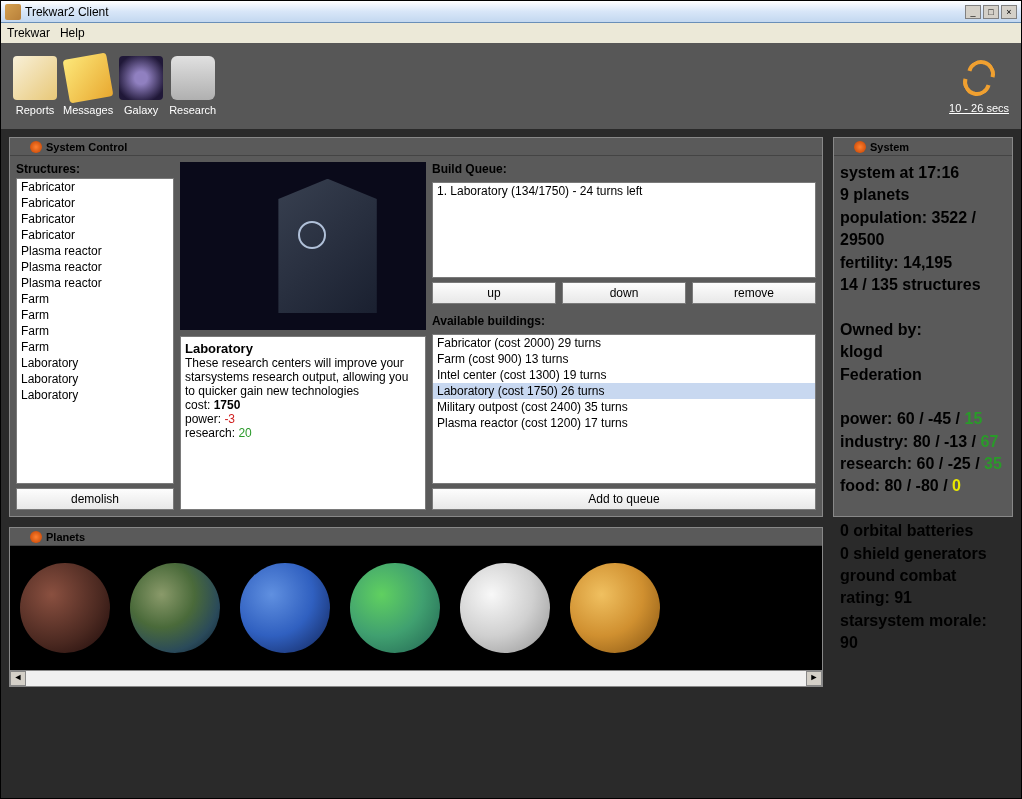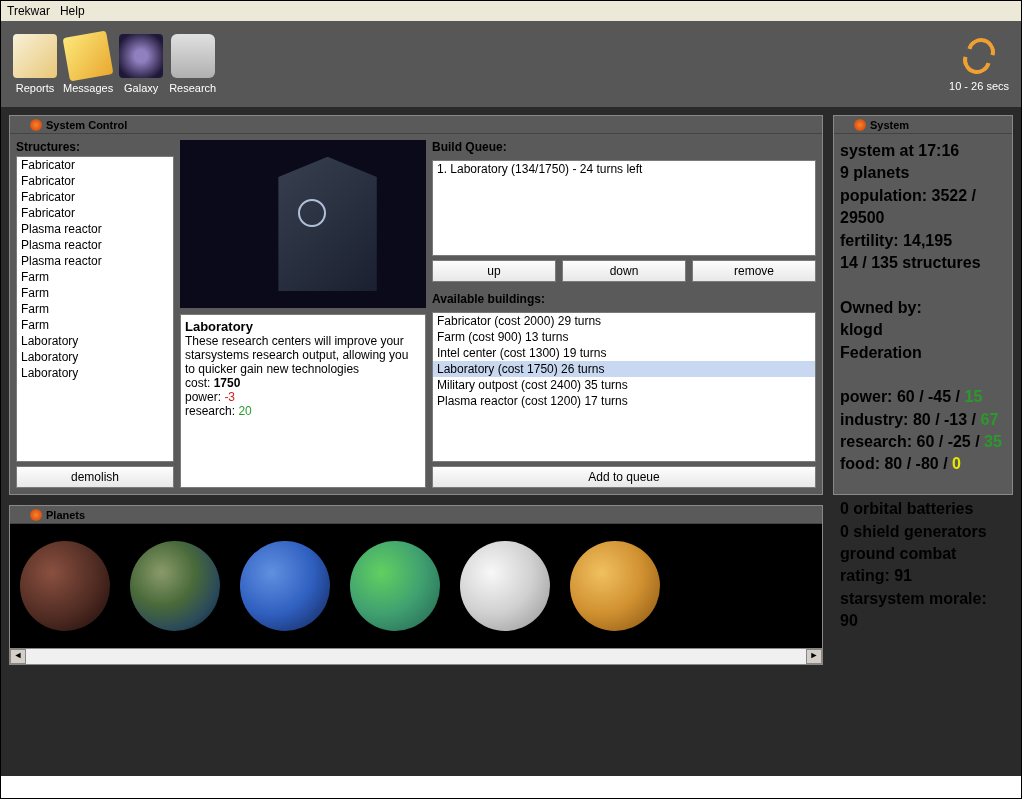--- a/index.html
+++ b/index.html
@@ -79,20 +79,21 @@
 .icon-messages { background: linear-gradient(135deg, #fde87a, #e8a830); transform: rotate(-10deg); }
 .icon-galaxy { background: radial-gradient(ellipse, #9080c0 20%, #201838 80%); }
 .icon-research { background: linear-gradient(to bottom, #e0e0e0, #b0b0b0); border-radius: 6px; }
 .toolbar-right {
   margin-left: auto;
   display: flex;
   flex-direction: column;
   align-items: center;
   color: #fff;
   gap: 4px;
+  text-decoration: underline;
 }
 .refresh-icon {
   width: 40px;
   height: 40px;
   position: relative;
 }
 .refresh-icon::before, .refresh-icon::after {
   content: '';
   position: absolute;
   width: 20px;
@@ -250,20 +251,29 @@
 .green { color: #2a9a2a; }
 .red { color: #d02020; }
 .yellow { color: #e8e800; }
 .structures-col { display: flex; flex-direction: column; }
 .structures-col .listbox { flex: 1; margin-bottom: 4px; }
 </style>
 </head>
 <body>
 
 <div class="window">
+  <div class="titlebar">
+    <div class="titlebar-icon"></div>
+    <div class="titlebar-text">Trekwar2 Client</div>
+    <div class="titlebar-buttons">
+      <div class="titlebar-btn">_</div>
+      <div class="titlebar-btn">□</div>
+      <div class="titlebar-btn">×</div>
+    </div>
+  </div>
 
   <div class="menubar">
     <span>Trekwar</span>
     <span>Help</span>
   </div>
 
   <div class="toolbar">
     <div class="tool-item">
       <div class="tool-icon icon-reports"></div>
       <span>Reports</span>

